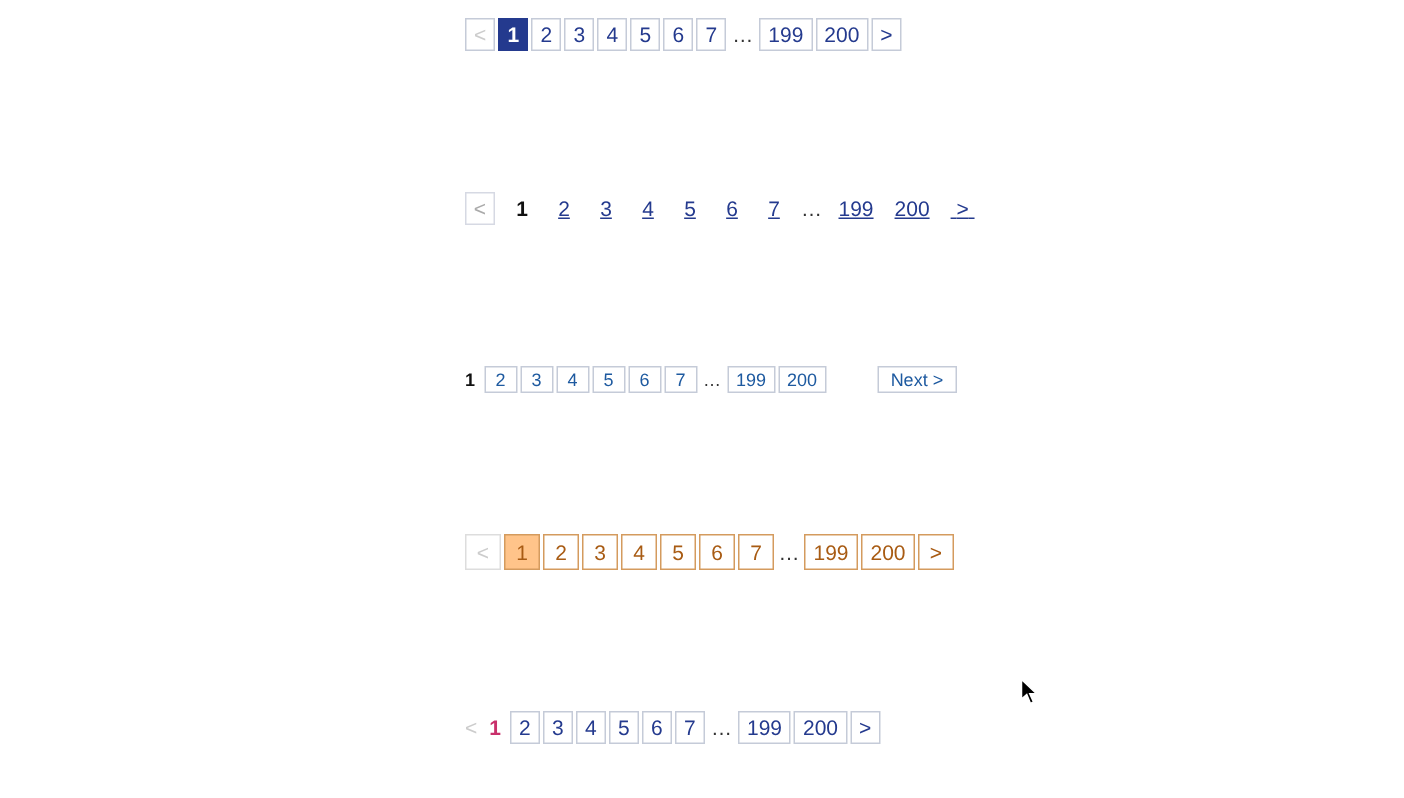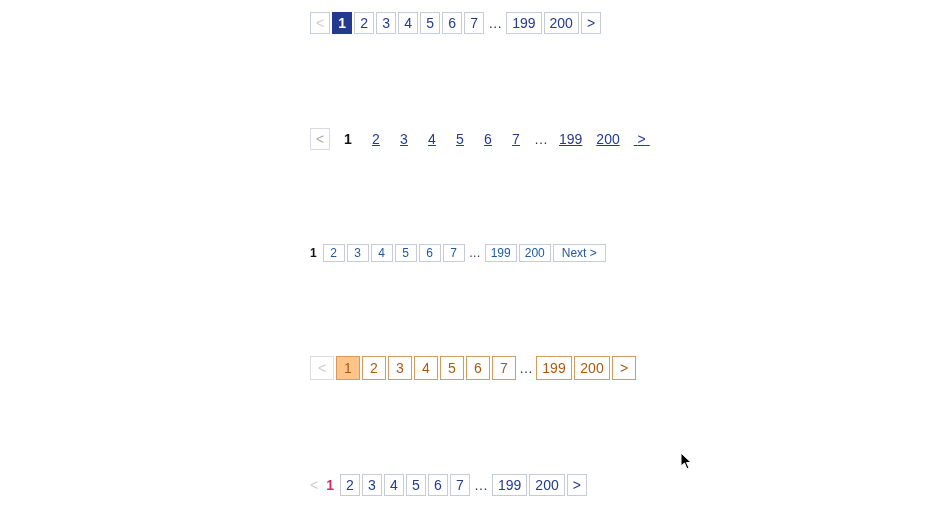--- a/index.html
+++ b/index.html
@@ -15,21 +15,21 @@
     .s1-ellipsis { color: #333; padding: 0 2px; }
 
     
     .s2-btn { display: inline-flex; align-items: center; justify-content: center; min-width: 20px; height: 22px; padding: 0 3px; color: #243a8e; text-decoration: underline; cursor: pointer; margin-right: 6px; }
     .s2-active { color: #111; font-weight: bold; text-decoration: none; }
     .s2-disabled { border: 1px solid #d6d9e3; color: #aaa; text-decoration: none; cursor: default; }
     .s2-ellipsis { color: #333; margin-right: 6px; }
 
     
     .s3-btn { display: inline-flex; align-items: center; justify-content: center; min-width: 22px; height: 18px; padding: 0 5px; border: 1px solid #c5cbd8; color: #1e5aa0; cursor: pointer; }
-    .s3-next { padding: 0 8px; }
+    .s3-next { padding: 0 8px; margin-left: 32px; }
     .s3-active { border: none; color: #111; font-weight: bold; }
     .s3-ellipsis { color: #333; padding: 0 2px; }
 
     
     .s4-btn { display: inline-flex; align-items: center; justify-content: center; width: 24px; height: 24px; border: 1px solid #d49b5e; color: #a85b13; cursor: pointer; }
     .s4-wide { width: 36px; }
     .s4-active { background: #ffc48a; }
     .s4-disabled { border-color: #ddd; color: #ccc; cursor: default; }
     .s4-ellipsis { color: #333; padding: 0 1px; }
 

